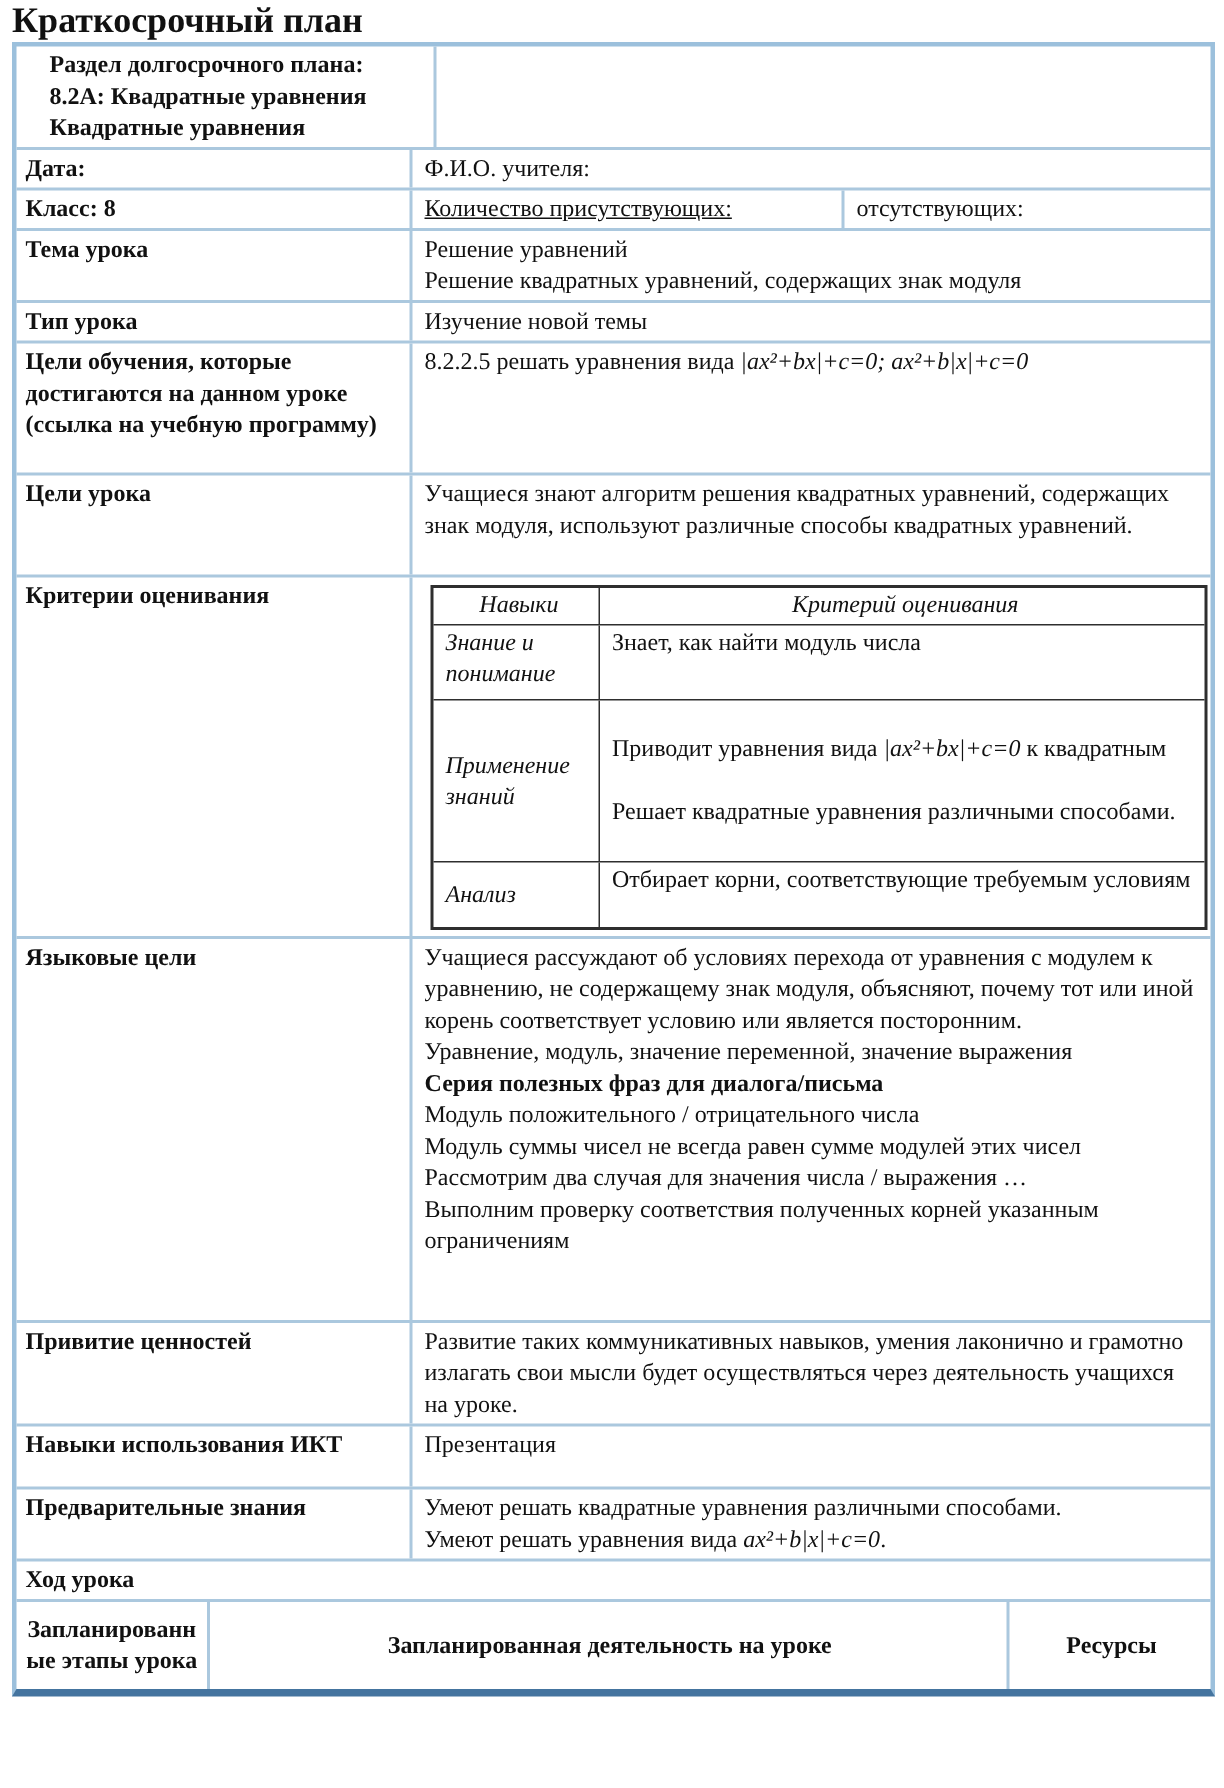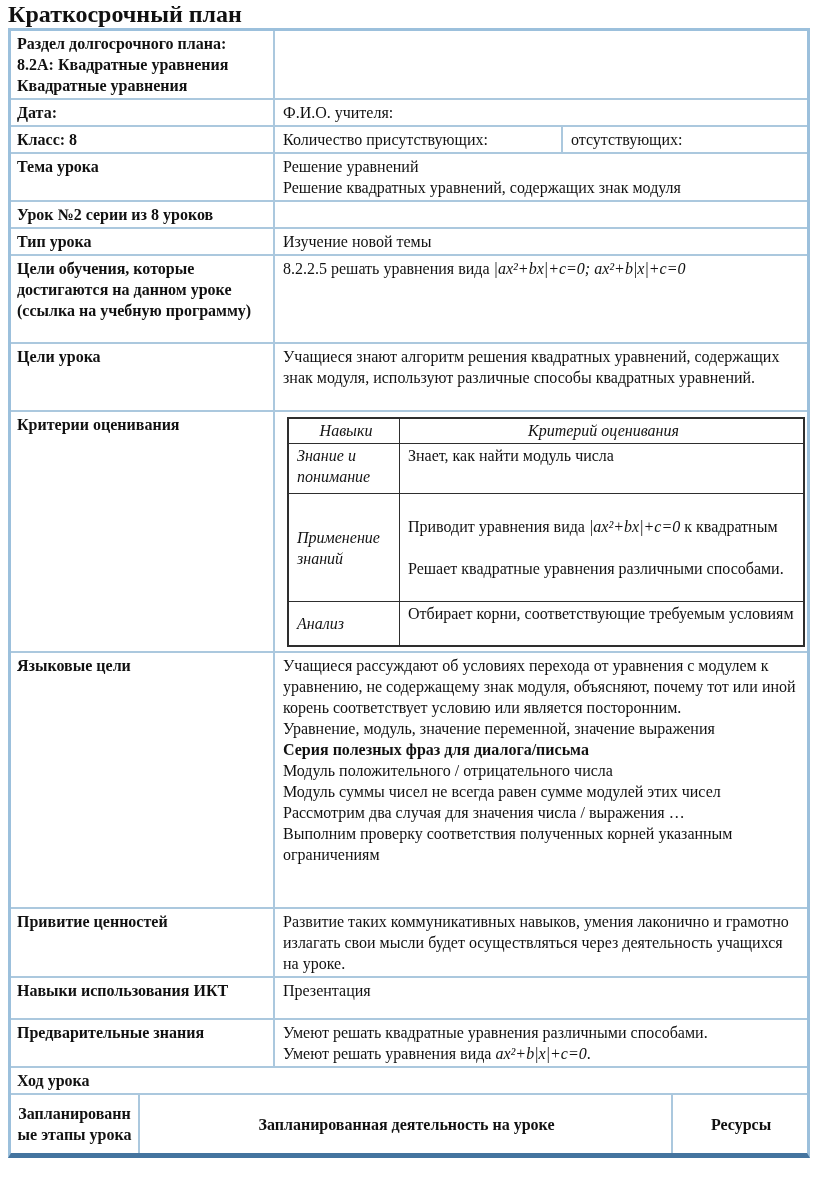--- a/index.html
+++ b/index.html
@@ -11,25 +11,25 @@
   }
   *{box-sizing:border-box;}
   body{margin:0;background:#ffffff;}
   .doc{
     width:816px;min-height:1192px;background:#fff;color:var(--ink);
     font-family:"Liberation Serif","DejaVu Serif",serif;font-size:16px;line-height:21px;
   }
   .page-title{font-size:24px;line-height:24px;font-weight:bold;padding:2px 0 2px 8px;}
   .tbl{margin-left:8px;width:802px;border:3px solid var(--border-outer);border-bottom:5px solid var(--border-dark);}
   .row{display:flex;border-top:2px solid var(--border-light);}
-  .row:first-child{border-top:none;}
+  .row:first-child{border-top:none;padding-left:16px;}
   .lbl{flex:0 0 262px;font-weight:bold;padding:2px 4px 2px 6px;white-space:pre-line;}
   .val{flex:1 1 auto;min-width:0;border-left:2px solid var(--border-light);padding:2px 6px 2px 8px;white-space:pre-line;}
   .val.no-pre{white-space:normal;}
-  .val-present{flex:0 0 288px;}
+  .val-present{flex:0 0 288px;text-decoration:underline;}
   .val-absent{flex:1 1 auto;}
   .formula{font-style:italic;}
   .bold-line{font-weight:bold;}
   
   .r-section{min-height:66px}.r-date{min-height:22px}.r-grade{min-height:22px}
   .r-topic{min-height:46px}.r-lessonno{min-height:22px}.r-lessontype{min-height:22px}
   .r-objectives{min-height:88px}.r-goals{min-height:68px}.r-criteria{min-height:206px}
   .r-language{min-height:256px}.r-values{min-height:66px}.r-cross{min-height:42px}
   .r-ict{min-height:42px}.r-prior{min-height:46px}
   
@@ -77,24 +77,20 @@
       <div class="val val-present">Количество присутствующих:</div>
       <div class="val val-absent">отсутствующих:</div>
     </div>
 
     <div class="row r-topic">
       <div class="lbl">Тема урока</div>
       <div class="val">Решение уравнений
 Решение квадратных уравнений, содержащих знак модуля</div>
     </div>
 
-    <div class="row r-lessonno">
-      <div class="lbl">Урок №2 серии из 8 уроков</div>
-      <div class="val"></div>
-    </div>
 
     <div class="row r-lessontype">
       <div class="lbl">Тип урока</div>
       <div class="val">Изучение новой темы</div>
     </div>
 
     <div class="row r-objectives">
       <div class="lbl">Цели обучения, которые достигаются на данном уроке (ссылка на учебную программу)</div>
       <div class="val no-pre">
         <span>8.2.2.5 решать уравнения вида </span><span class="formula">|ax²+bx|+c=0; ax²+b|x|+c=0</span>

